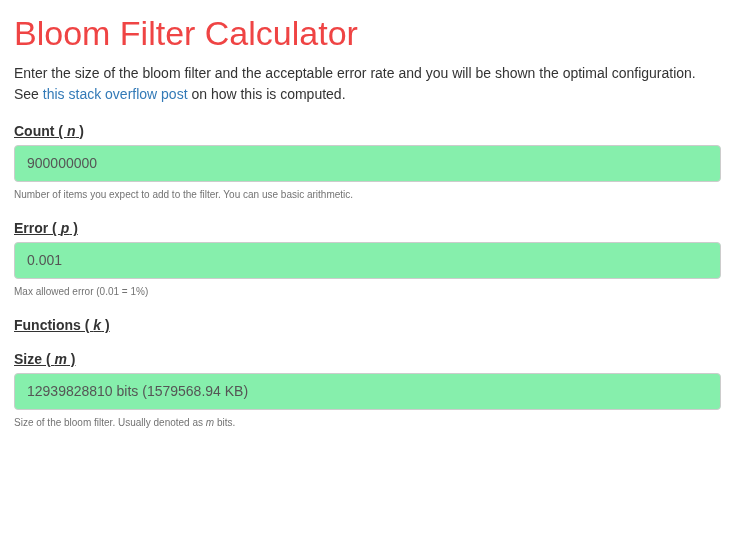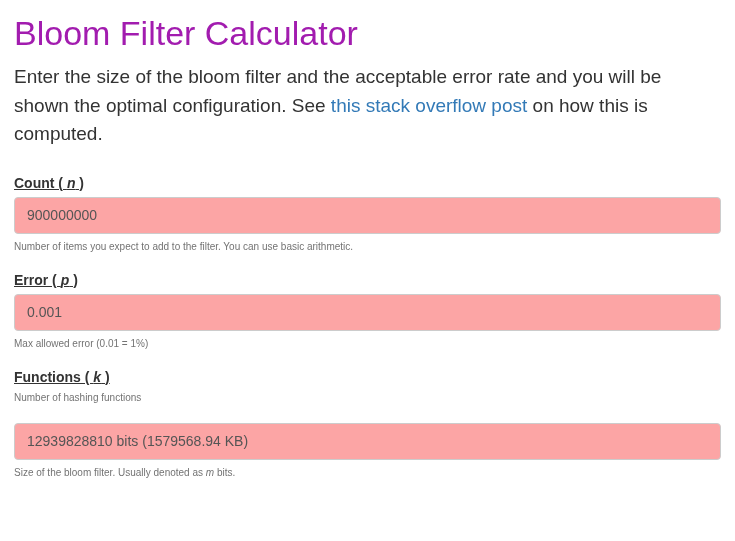--- a/index.html
+++ b/index.html
@@ -10,28 +10,28 @@
     body {
       font-family: "Helvetica Neue", Helvetica, Arial, sans-serif;
       color: #333;
       padding: 14px;
       width: 735px;
       background: #fff;
     }
     h1 {
       font-size: 34px;
       font-weight: 500;
-      color: #a21caf;
+      color: #ef4444;
       margin-bottom: 10px;
     }
     .intro {
-      font-size: 19px;
+      font-size: 14px;
       color: #333;
       line-height: 1.5;
-      margin-bottom: 26px;
+      margin-bottom: 18px;
     }
     .intro a {
       color: #337ab7;
       text-decoration: none;
     }
     .form-group {
       margin-bottom: 18px;
     }
     .label {
       font-size: 14px;
@@ -44,21 +44,21 @@
     .label .var {
       font-style: italic;
       font-weight: 700;
     }
     .input {
       width: 100%;
       padding: 7px 12px;
       font-size: 14px;
       line-height: 1.5;
       color: #555;
-      background-color: #fca5a5;
+      background-color: #86efac;
       border: 1px solid #ccc;
       border-radius: 4px;
       margin-bottom: 6px;
       font-family: inherit;
     }
     .help {
       font-size: 10px;
       color: #737373;
       line-height: 1.4;
     }
@@ -88,21 +88,23 @@
     <span>Error ( </span><span class="var">p</span><span> )</span>
   </label>
   <input type="text" class="input" value="0.001" style="">
   <div class="help">Max allowed error (0.01 = 1%)</div>
 </div>
 
 <div class="form-group">
   <label class="label">
     <span>Functions ( </span><span class="var">k</span><span> )</span>
   </label>
-  <div class="help">Number of hashing functions</div>
 </div>
 
 <div class="form-group">
+  <label class="label">
+    <span>Size ( </span><span class="var">m</span><span> )</span>
+  </label>
   <input type="text" class="input" value="12939828810 bits (1579568.94 KB)" style="">
   <div class="help">
     <span>Size of the bloom filter. Usually denoted as </span><span class="var">m</span><span> bits.</span>
   </div>
 </div>
 
 </body></html>

